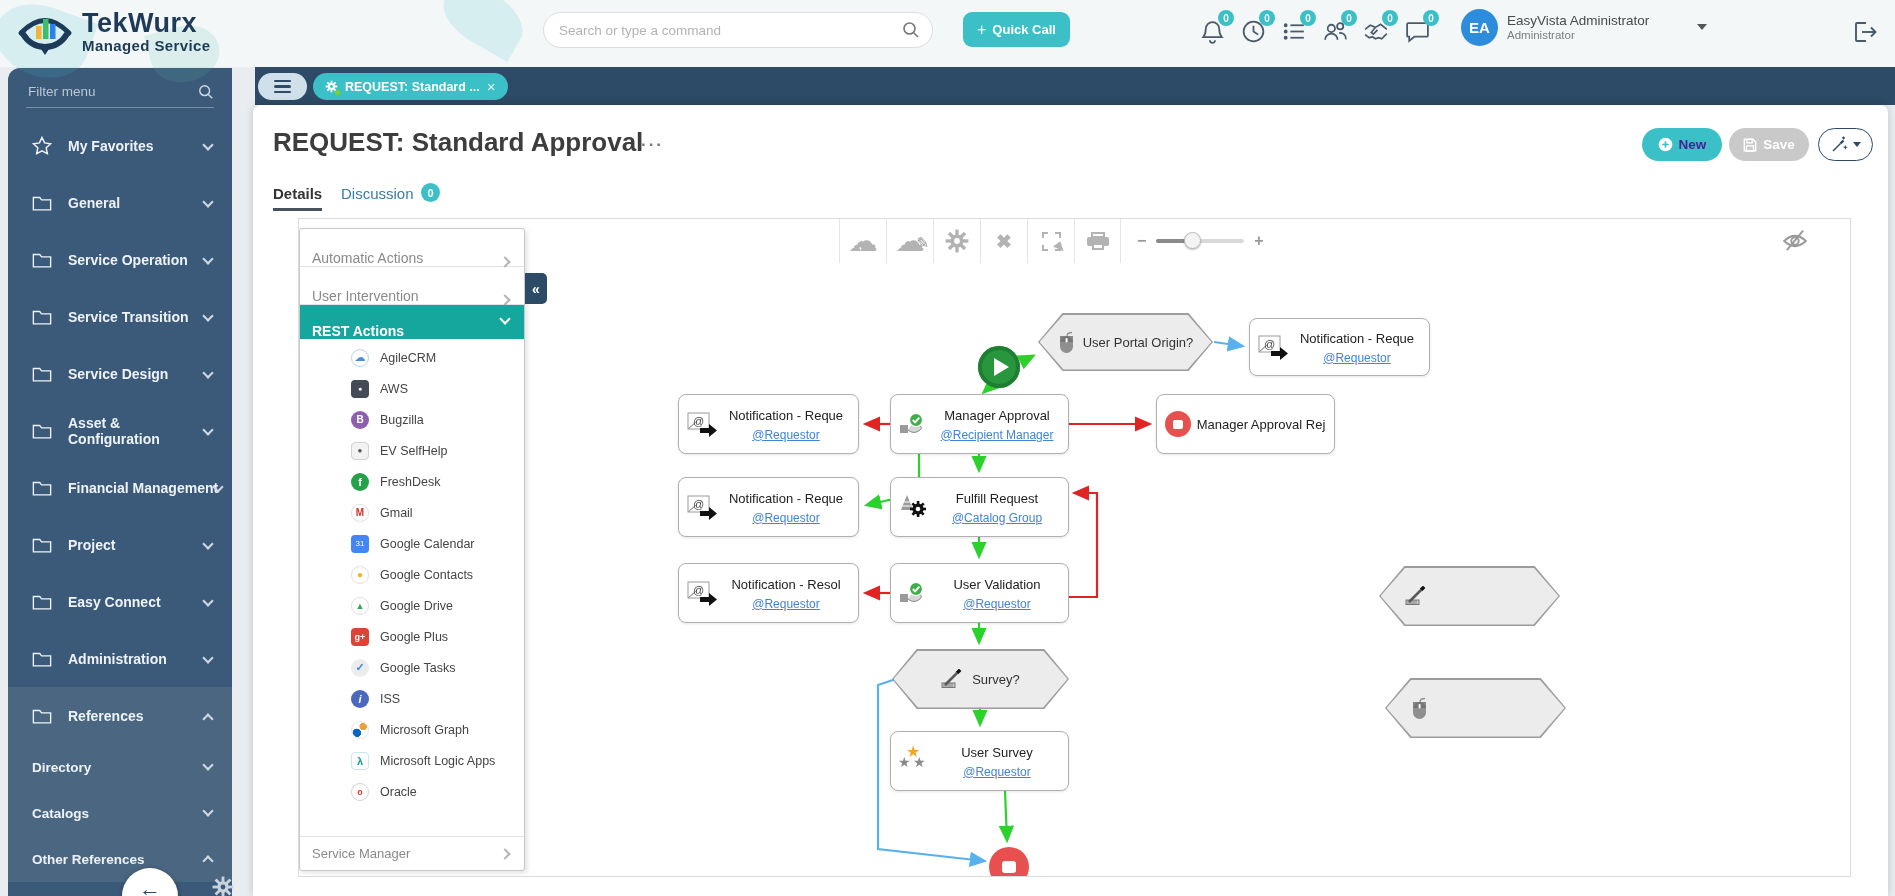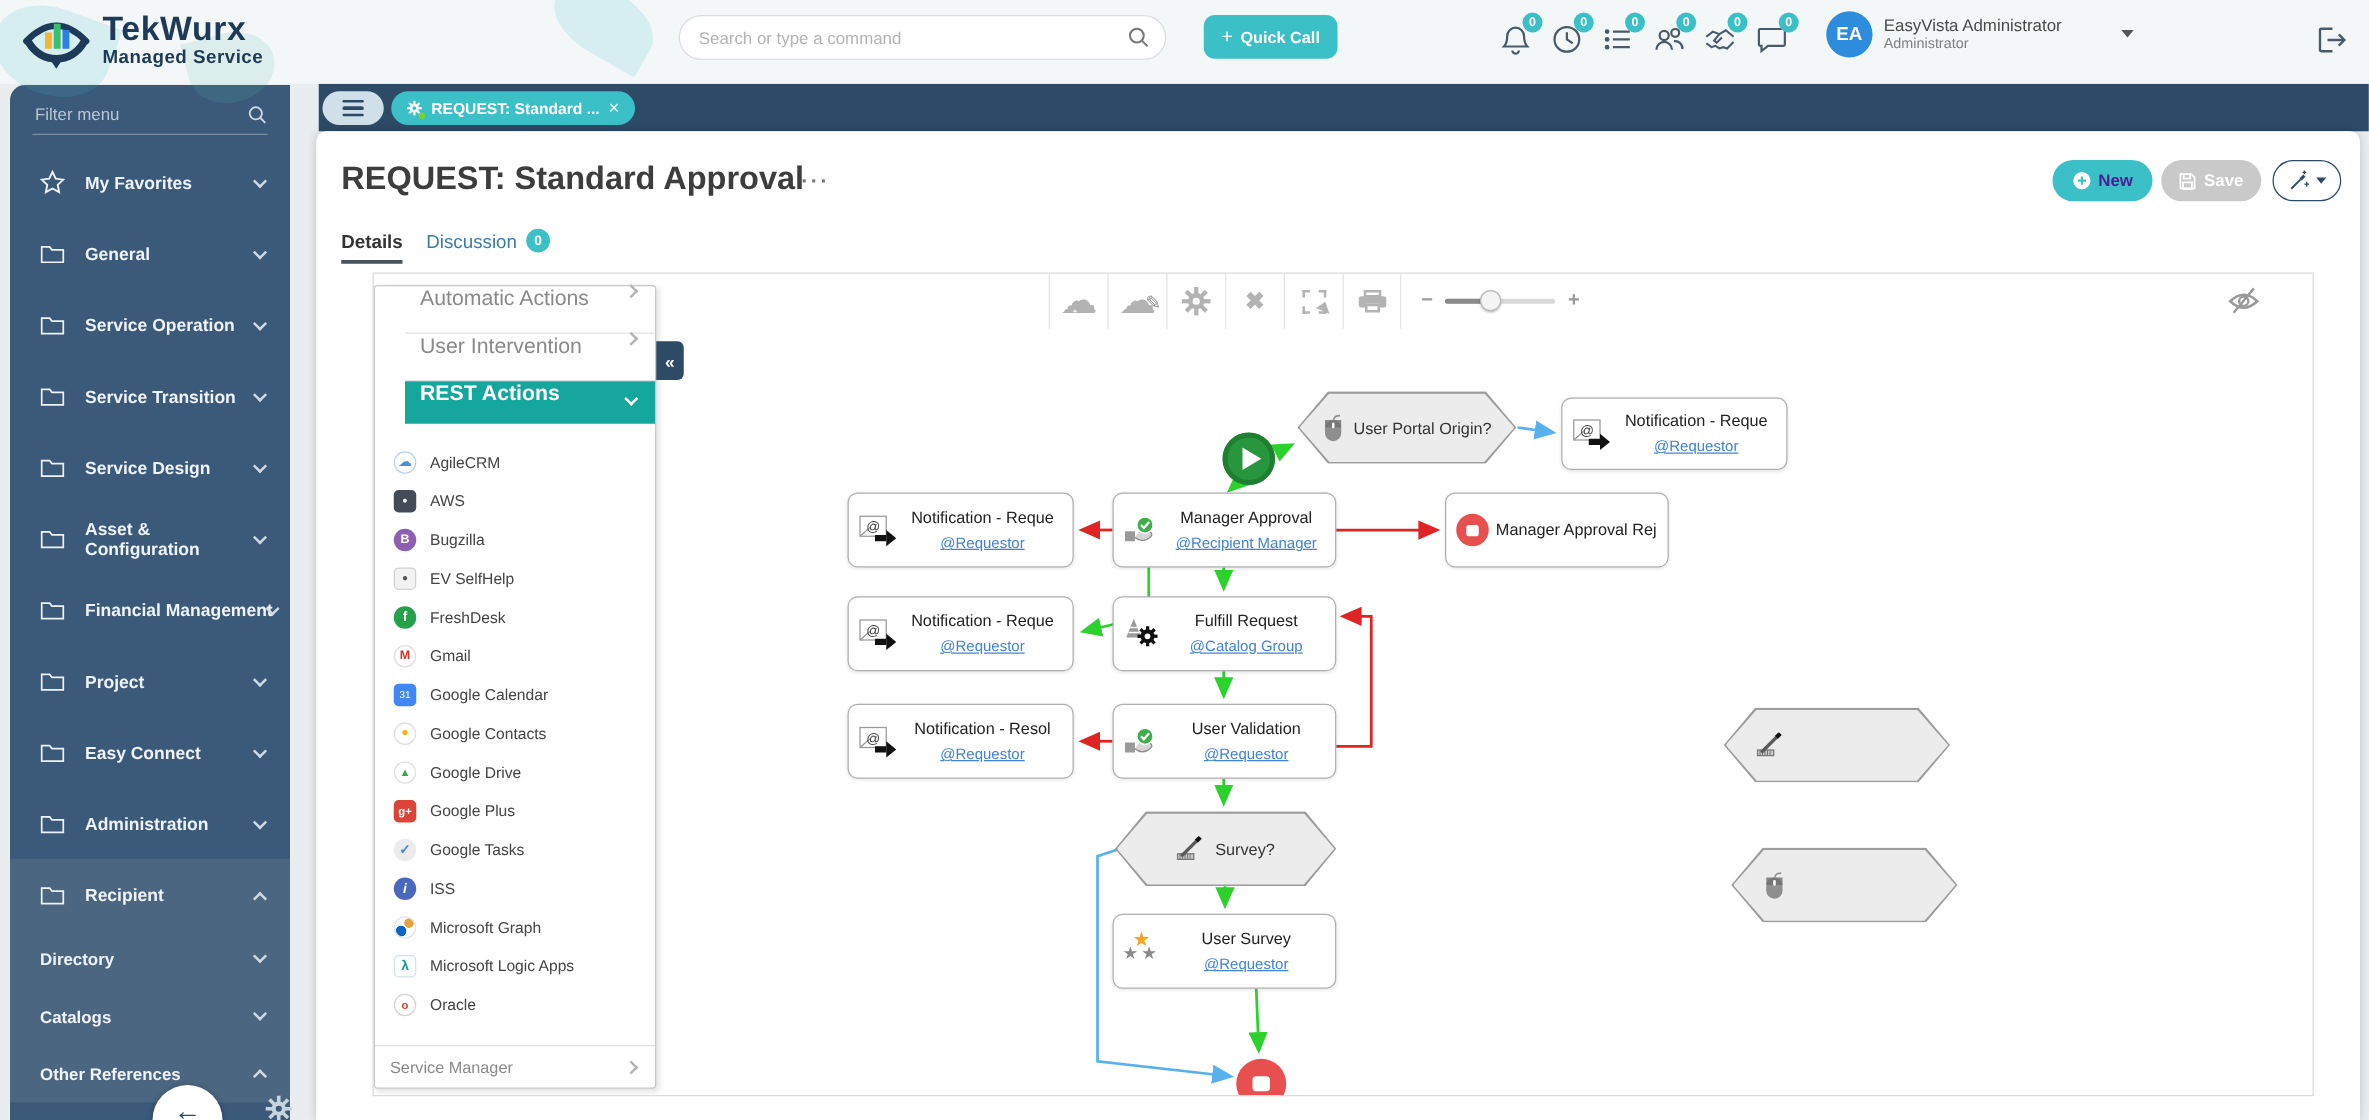--- a/index.html
+++ b/index.html
@@ -109,29 +109,29 @@
   .z-track { width:88px; height:4px; background:#d9d9d9; border-radius:2px; position:relative; cursor:pointer;}
   .z-fill { position:absolute; left:0; top:0; height:4px; width:36px; background:#8a8a8a; border-radius:2px;}
   .z-handle { position:absolute; left:28px; top:-7px; width:17px; height:17px; border-radius:50%;
     background:#f4f4f4; border:1px solid #bbb; box-shadow:0 1px 2px rgba(0,0,0,.25); cursor:pointer;}
   .eye-btn { position:absolute; right:42px; top:9px; cursor:pointer;}
 
   
   .palette { position:absolute; left:0px; top:9px; width:226px; height:643px; background:#fff;
     border:1px solid #c8c8c8; border-radius:3px; box-shadow:2px 2px 5px rgba(0,0,0,.12);
     display:flex; flex-direction:column; z-index:4;}
-  .pal-head { height:38px; flex:none; display:flex; align-items:flex-start; padding:0 12px 0 12px;
-    font-size:17px; color:#8a8a8a; border-bottom:1px solid #e2e2e2; cursor:pointer; position:relative;margin-left:24px;}
+  .pal-head { height:38px; flex:none; display:flex; align-items:flex-end; padding:0 12px 0 12px;
+    font-size:14px; color:#8a8a8a; border-bottom:1px solid #e2e2e2; cursor:pointer; position:relative;}
   .pal-head.teal { height:34px; background:#15a79e; color:#fff; font-weight:bold; border-bottom:none;}
   .chev { width:8px; height:8px; border-right:2px solid #b5b5b5; border-bottom:2px solid #b5b5b5;
     position:absolute; right:15px; }
   .chev.right { transform:rotate(-45deg); }
   .chev.down  { transform:rotate(45deg); border-color:#fff; top:10px;}
   .chev.up    { transform:rotate(225deg); }
-  .pal-list { flex:1; padding-top:15px; overflow:hidden;}
+  .pal-list { flex:1; padding-top:3px; overflow:hidden;margin-left:36px;}
   .prow { height:31px; display:flex; align-items:center; padding-left:15px; gap:11px; cursor:pointer;}
   .plabel { font-size:12.5px; color:#444; }
   .pi { width:18px; height:18px; border-radius:50%; flex:none; display:inline-flex;
     align-items:center; justify-content:center;}
   .pi-agilecrm { background:#fff; border:1px solid #bcd3ea; }
   .pi-agilecrm::after { content:"☁"; color:#4a8fd3; font-size:11px;}
   .pi-aws { background:#434b56; border-radius:4px;}
   .pi-aws::after { content:"●"; color:#fff; font-size:7px;}
   .pi-bugzilla { background:#8d5fae;}
   .pi-bugzilla::after { content:"B"; color:#fff; font-size:10px; font-weight:bold;}
@@ -459,21 +459,21 @@
     <span class="chev down" style="border-color:#cfdae4; top:24px;"></span>
   </div>
 
   <div class="refs-group">
     <div class="srow">
       <span>
           <svg width="20" height="18" viewBox="0 0 22 18" fill="none" stroke="#eef3f7" stroke-width="1.5">
             <path d="M1.5 3 h7 l2 2.5 h10 v11 h-19 z"></path>
           </svg>
         </span>
-      <span>Recipient</span>
+      <span>References</span>
       <span class="chev up" style="border-color:#cfdae4; top:28px;"></span>
     </div>
     <div class="ssub">
       <span>Directory</span>
       <span class="chev down" style="border-color:#cfdae4; top:17px; right:20px;"></span>
     </div>
     <div class="ssub">
       <span>Catalogs</span>
       <span class="chev down" style="border-color:#cfdae4; top:17px; right:20px;"></span>
     </div>

